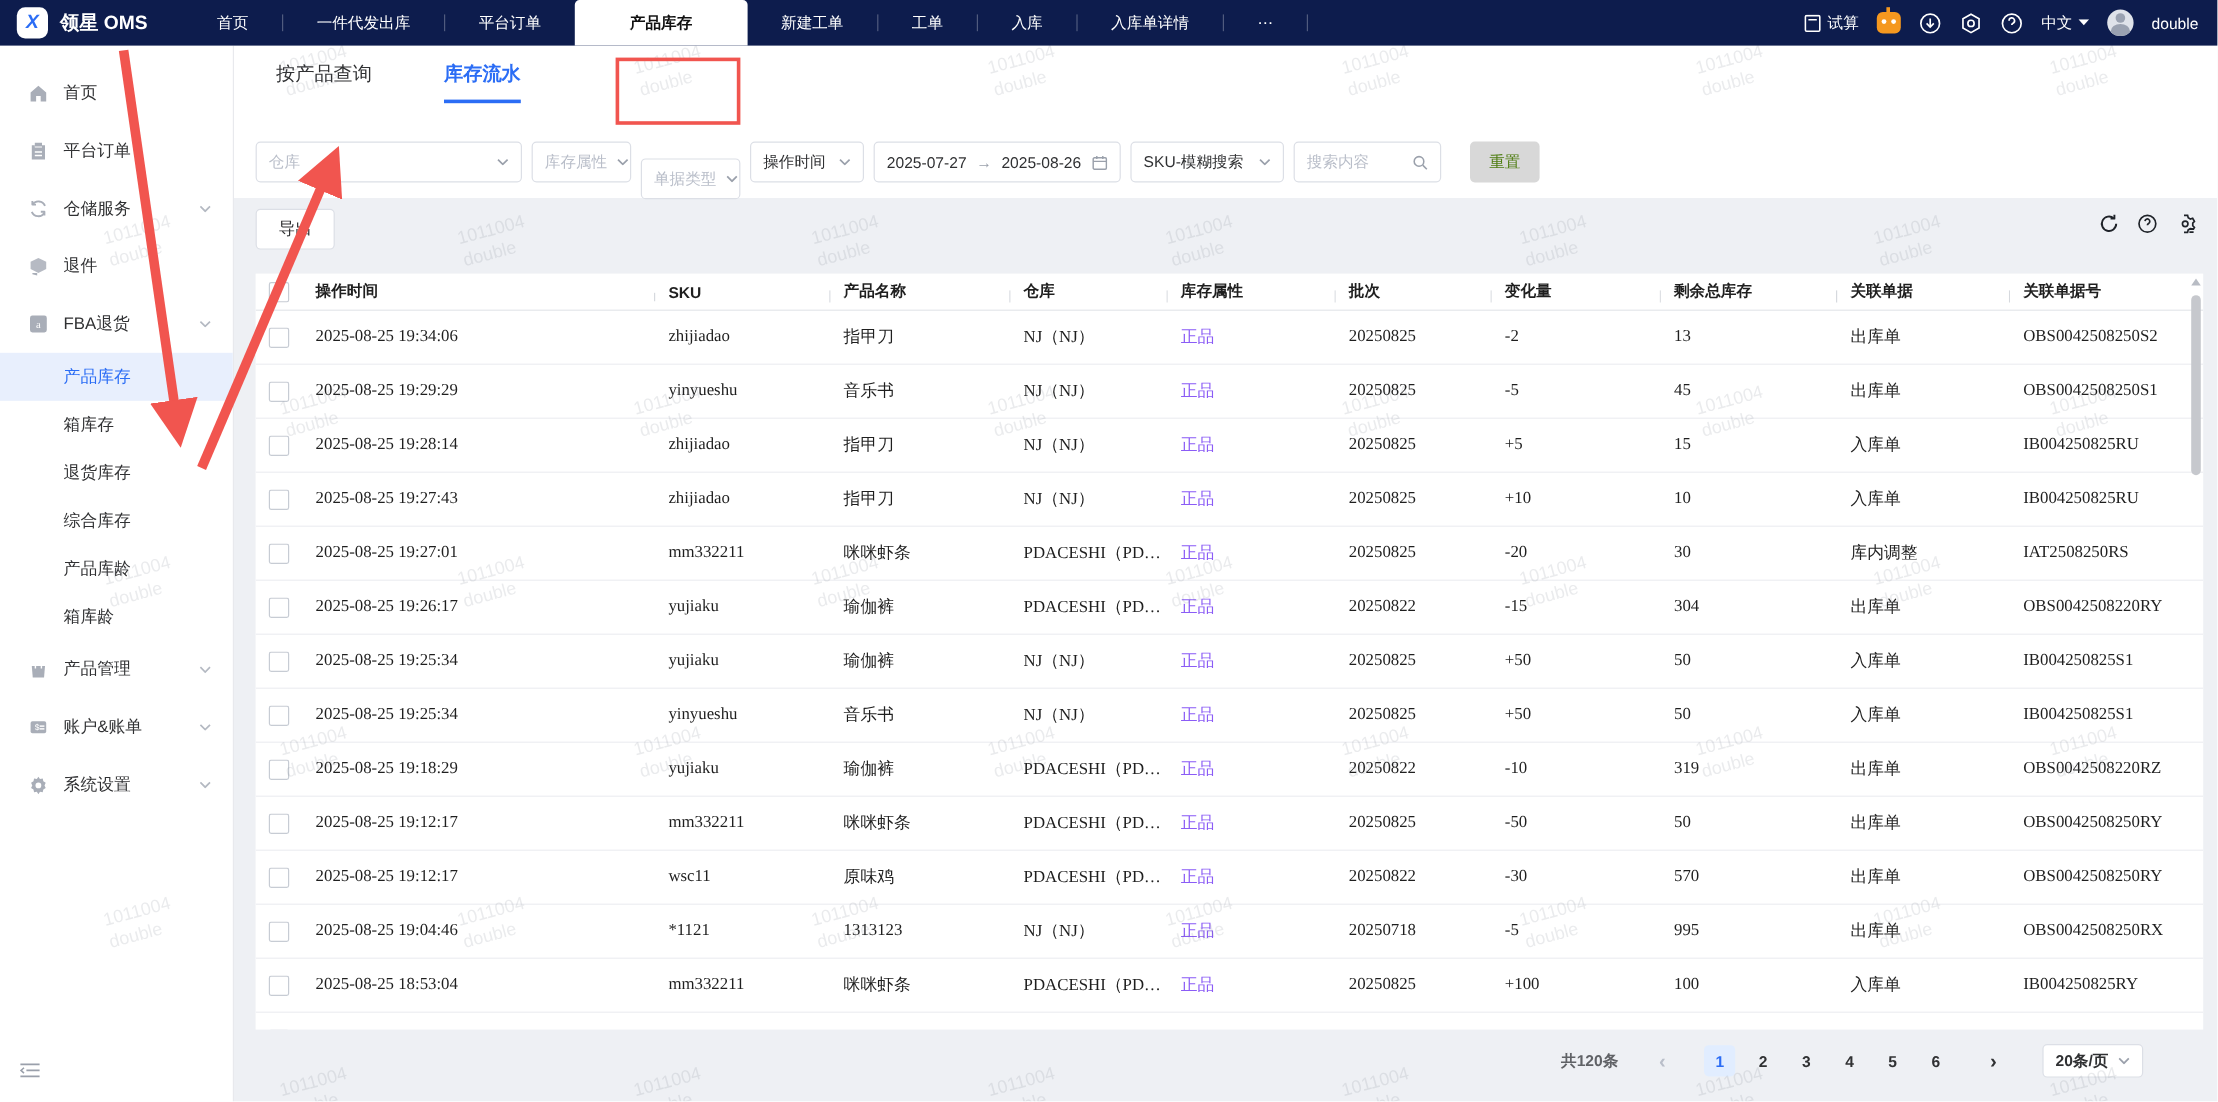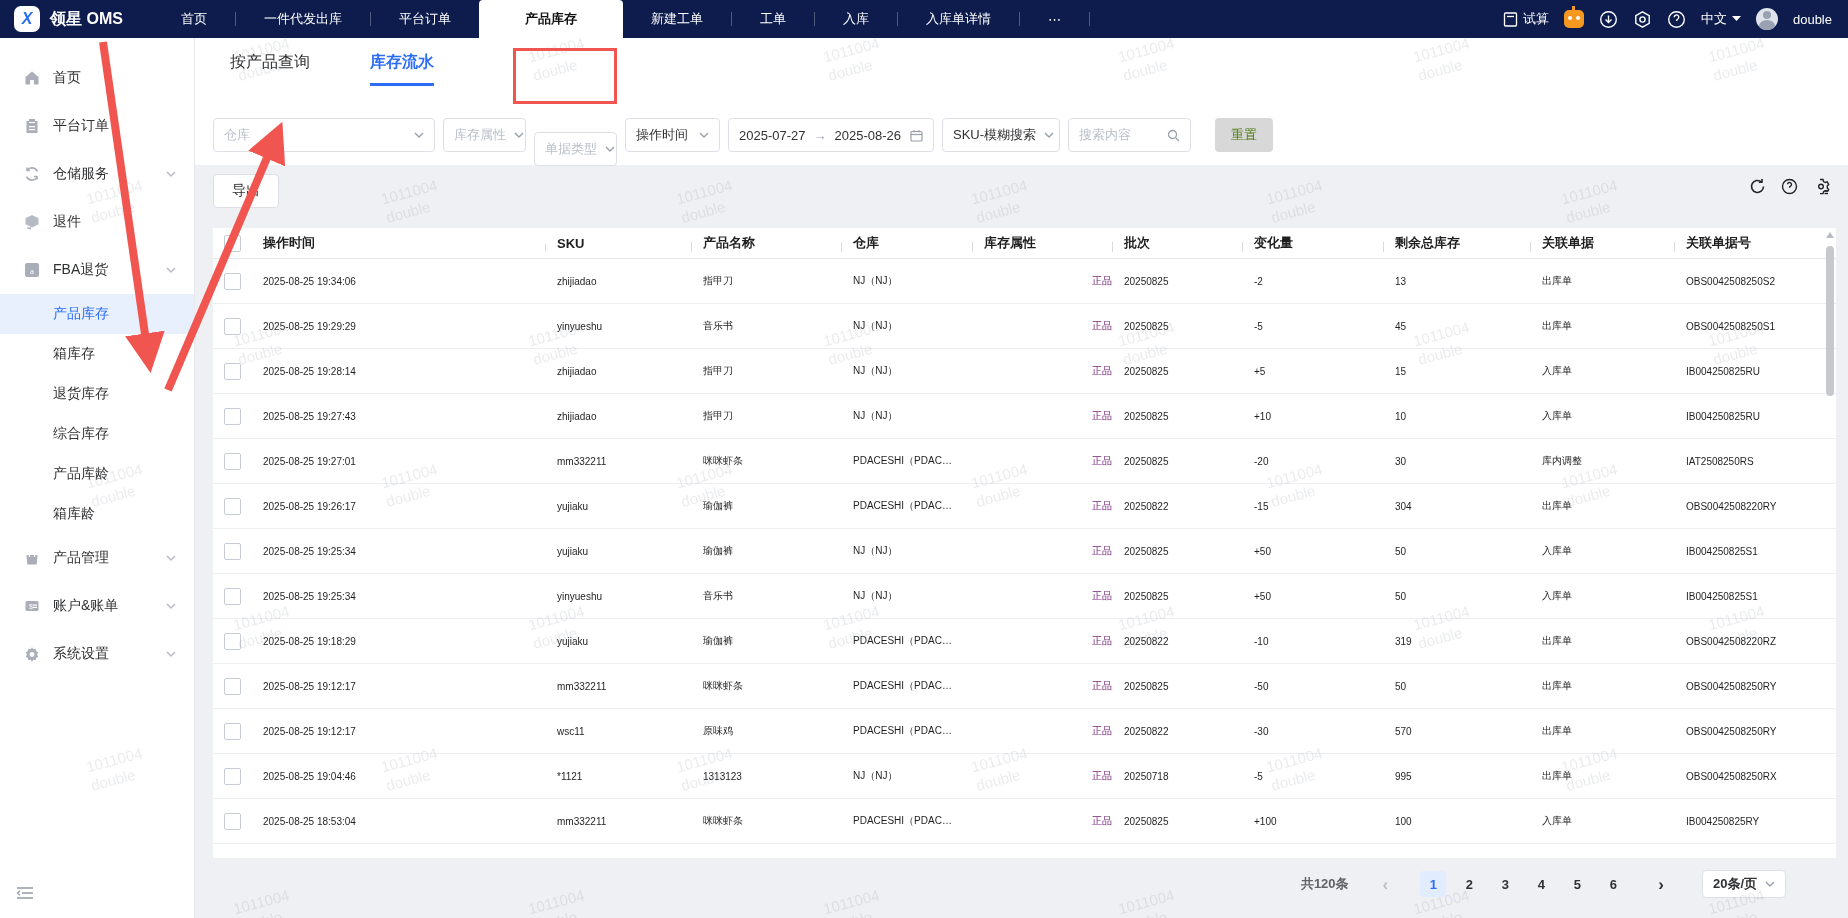--- a/index.html
+++ b/index.html
@@ -49,26 +49,26 @@
   .reset-btn{height:34px;box-sizing:border-box;border:none;border-radius:4px;background:#d8d8d8;color:#4d7c0f;
              font-size:13px;padding:0 16px;margin-left:16px;cursor:pointer;font-family:inherit;}
   .export-btn{position:absolute;top:136px;left:18px;height:34px;width:66px;background:#fff;border:1px solid #dcdfe6;
               border-radius:4px;font-size:14px;color:#303133;cursor:pointer;font-family:inherit;}
   .tools{position:absolute;top:140px;right:18px;display:flex;gap:15px;color:#1f2329;}
   .tools svg{cursor:pointer;}
   
   .table-card{position:absolute;left:18px;top:190px;width:1623px;height:630px;background:#fff;overflow:hidden;}
   .thead-row,.trow{display:grid;grid-template-columns:38px 294px 146px 150px 131px 140px 130px 141px 147px 144px 162px;}
   .thead-row{height:30px;align-items:center;font-size:13px;color:#1f1f1f;font-weight:bold;border-bottom:1px solid #e4e6ea;}
-  .trow{height:44px;align-items:center;font-size:10px;color:#1f1f1f;border-bottom:1px solid #edeef2;}
+  .trow{height:44px;align-items:center;font-size:14px;color:#1f1f1f;border-bottom:1px solid #edeef2;font-family:Liberation Serif, serif;}
   .hc,.tc{padding-left:12px;position:relative;white-space:nowrap;overflow:hidden;text-overflow:ellipsis;box-sizing:border-box;}
   .hc.sep::before{content:"";position:absolute;left:0;top:8px;width:1px;height:13px;background:#d6d9de;}
   .cbc{display:flex;justify-content:center;padding-left:0;}
   .cb{width:15px;height:15px;border:1px solid #c7ccd4;border-radius:2px;background:#fff;cursor:pointer;}
-  .green{color:#701a75;text-align:right;}
+  .green{color:#8b5cf6;}
   .vscroll{position:absolute;right:2px;top:4px;width:8px;bottom:4px;}
   .vscroll .up{position:absolute;top:0;left:0;width:0;height:0;border-left:4px solid transparent;
                border-right:4px solid transparent;border-bottom:6px solid #b8bcc4;}
   .vscroll .thumb{position:absolute;top:14px;left:0;width:8px;height:150px;border-radius:4px;background:#c6c8cd;cursor:pointer;}
   
   .pagination{position:absolute;right:62px;top:832px;height:28px;display:flex;align-items:center;gap:28px;
               font-size:13px;color:#303133;font-weight:bold;}
   .pg-total{color:#606266;margin-right:2px;}
   .pg-arrow{font-size:17px;color:#b9bec9;cursor:pointer;padding:0 4px;line-height:1;}
   .pg-arrow.next{color:#303133;}
@@ -338,21 +338,21 @@
         <span>2025-08-26</span>
         <span class="chev">
             <svg width="13" height="13" viewBox="0 0 13 13" fill="none" stroke="currentColor" stroke-width="1.2">
               <rect x="1" y="2.5" width="11" height="9.5" rx="1"></rect>
               <line x1="1" y1="5.5" x2="12" y2="5.5"></line>
               <line x1="4" y1="1" x2="4" y2="3.5"></line>
               <line x1="9" y1="1" x2="9" y2="3.5"></line>
             </svg>
           </span>
       </div>
-      <div class="ctrl" style="width:118px;">
+      <div class="ctrl" style="width:128px;">
         <span>SKU-模糊搜索</span>
         <span class="chev">
             <svg width="10" height="6" viewBox="0 0 10 6" fill="none" stroke="currentColor" stroke-width="1.4">
               <path d="M1 1l4 4 4-4"></path>
             </svg>
           </span>
       </div>
       <div class="ctrl" style="width:123px;">
         <span class="ph">搜索内容</span>
         <span class="chev">

